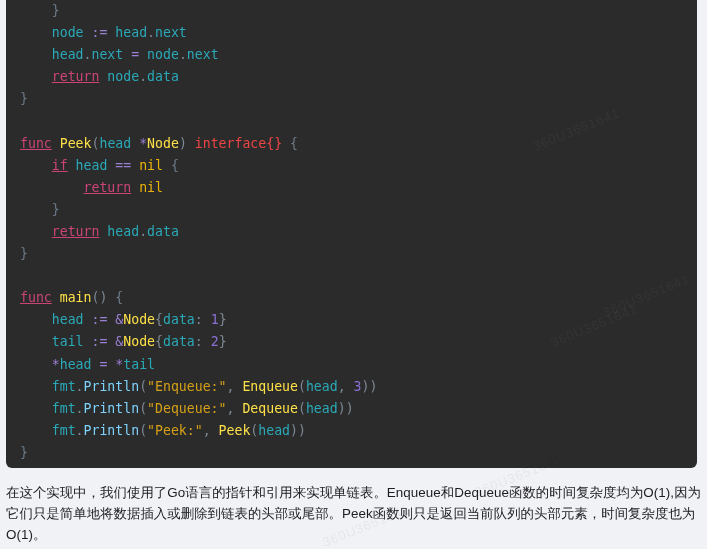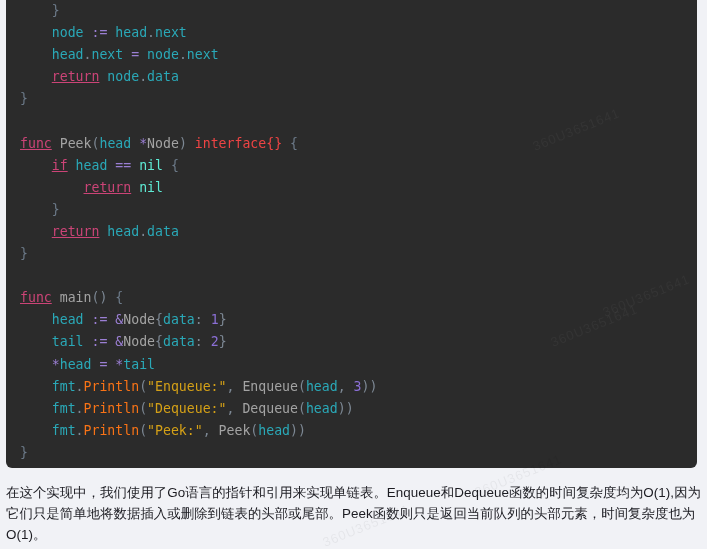--- a/index.html
+++ b/index.html
@@ -44,29 +44,29 @@
     line-height: 22.1px;
     color: #a9b7c6;
     white-space: pre;
     tab-size: 4;
   }
   .ln { display: block; height: 22.1px; }
 
   
   .kw   { color: #cc4477; text-decoration: underline; }          
   .kw2  { color: #ef4444; }          
-  .fn   { color: #a3a3a3; text-align: right; }          
-  .fn2  { color: #f97316; }          
+  .fn   { color: #fde047; text-align: right; }          
+  .fn2  { color: #7dd3fc; }          
   .id   { color: #2aa9b8; }
   .op   { color: #9b7fd4; }          
   .num  { color: #8b6fd6; }          
   .str  { color: #d4a017; }          
   .pun  { color: #7d8894; }          
   .brc  { color: #6c7a89; }          
-  .nil  { color: #5eead4; }
+  .nil  { color: #eab308; }
 
   
   .wm {
     position: absolute;
     color: rgba(255,255,255,0.045);
     font-family: "Liberation Sans", sans-serif;
     font-size: 13px;
     letter-spacing: 1px;
     transform: rotate(-22deg);
     pointer-events: none;

